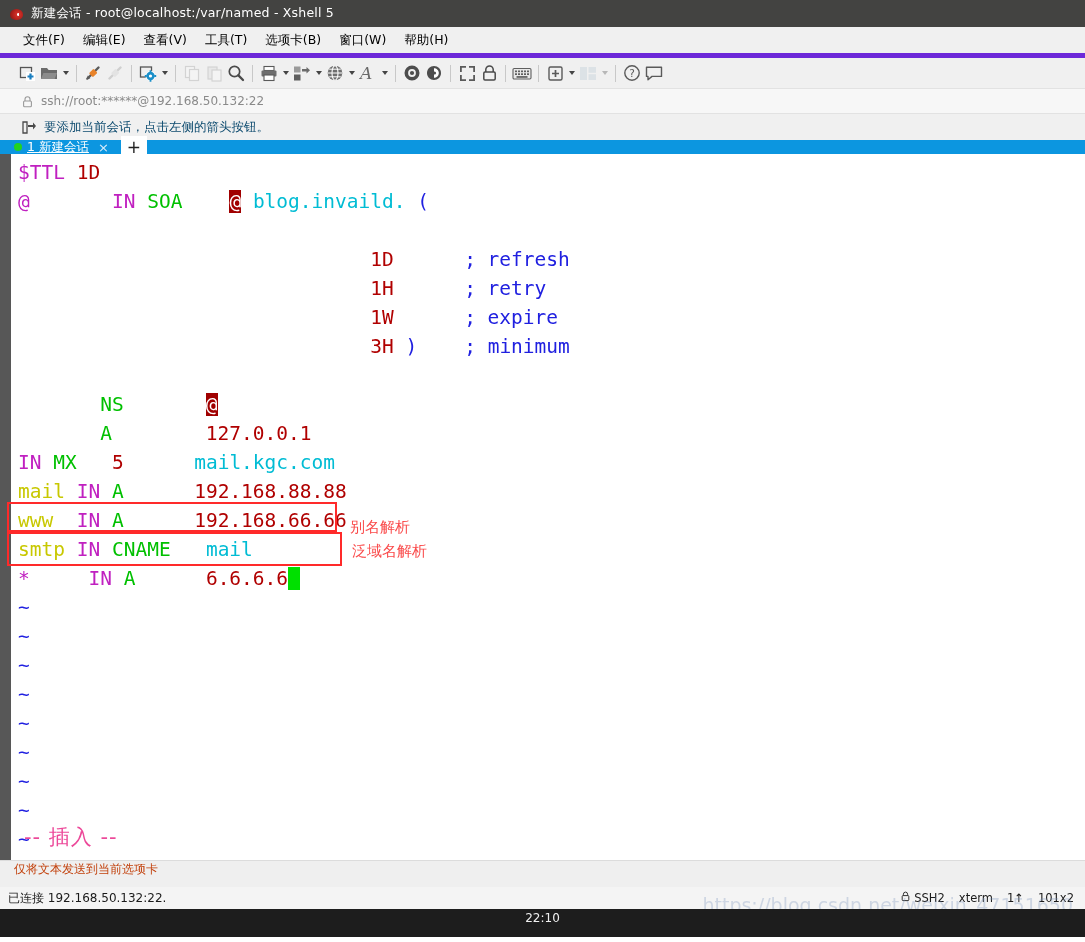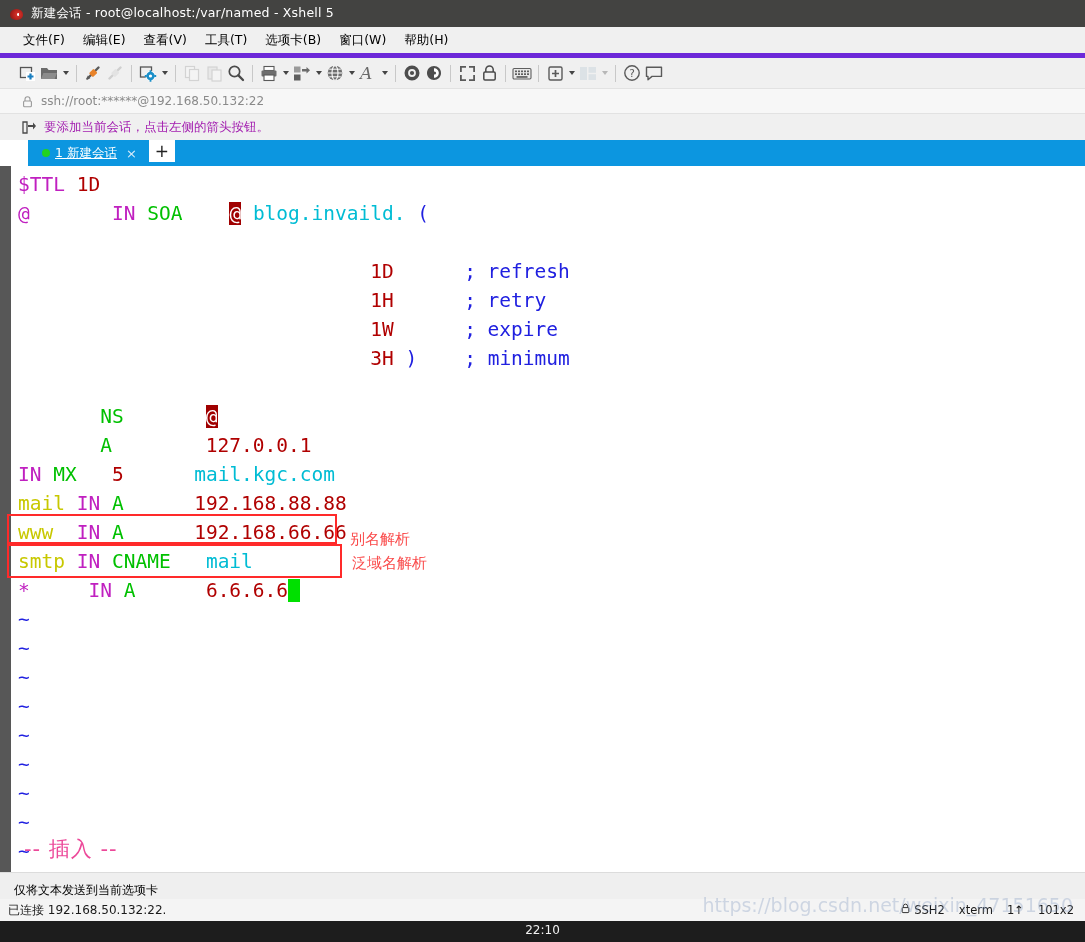--- a/index.html
+++ b/index.html
@@ -107,32 +107,31 @@
   .lock-ico { margin-right: 8px; display:flex; }
 
   
   .hintbar {
     height: 26px;
     background: #f0f0f0;
     display: flex;
     align-items: center;
     padding-left: 22px;
     font-size: 12.5px;
-    color: #a21caf;
+    color: #0c4a6e;
   }
   .hint-ico { margin-right: 8px; display: flex; }
 
   
   .tabbar {
-    height: 26px;
+    height: 14px;
     background: #0c96e0;
     display: flex;
-    align-items: flex-start;
+    align-items: center;
     padding-left: 8px;
-    margin-left: 28px;
   }
   .tab {
     height: 26px;
     display: flex;
     align-items: center;
     padding: 0 8px 0 6px;
     color: #ffffff;
     font-size: 12.5px;
     gap: 5px;
     cursor: default;
@@ -217,24 +216,24 @@
     font-family: "DejaVu Sans", "Liberation Sans", sans-serif;
     font-size: 21px;
     color: #ec4899;
     letter-spacing: 1px;
   }
 
   
   .sendbar {
     height: 26px;
     background: #efefef;
-    display: flex; align-items: flex-end;
+    display: flex; align-items: flex-start;
     padding-left: 14px;
     font-size: 12px;
-    color: #000000;
+    color: #c2410c;
     border-top: 1px solid #dcdcdc;
   }
   .statusbar {
     height: 22px;
     background: #f4f4f4;
     display: flex; align-items: center;
     padding-left: 8px;
     font-size: 12px;
     color: #1a1a1a;
     position: relative;
@@ -247,21 +246,21 @@
     gap: 0px;
     font-size: 11.5px;
     color: #1a1a1a;
   }
   .st-cell {
     padding: 0 7px;
     display: flex; align-items: center; gap: 4px;
     white-space: nowrap;
   }
   .taskbar {
-    height: 22px;
+    height: 28px;
     background: #1d1d1d;
     position: relative;
     text-align: right;
   }
   .clock {
     position: absolute;
     left: 50%;
     transform: translateX(-50%);
     top: 2px;
     color: #f0f0f0;

